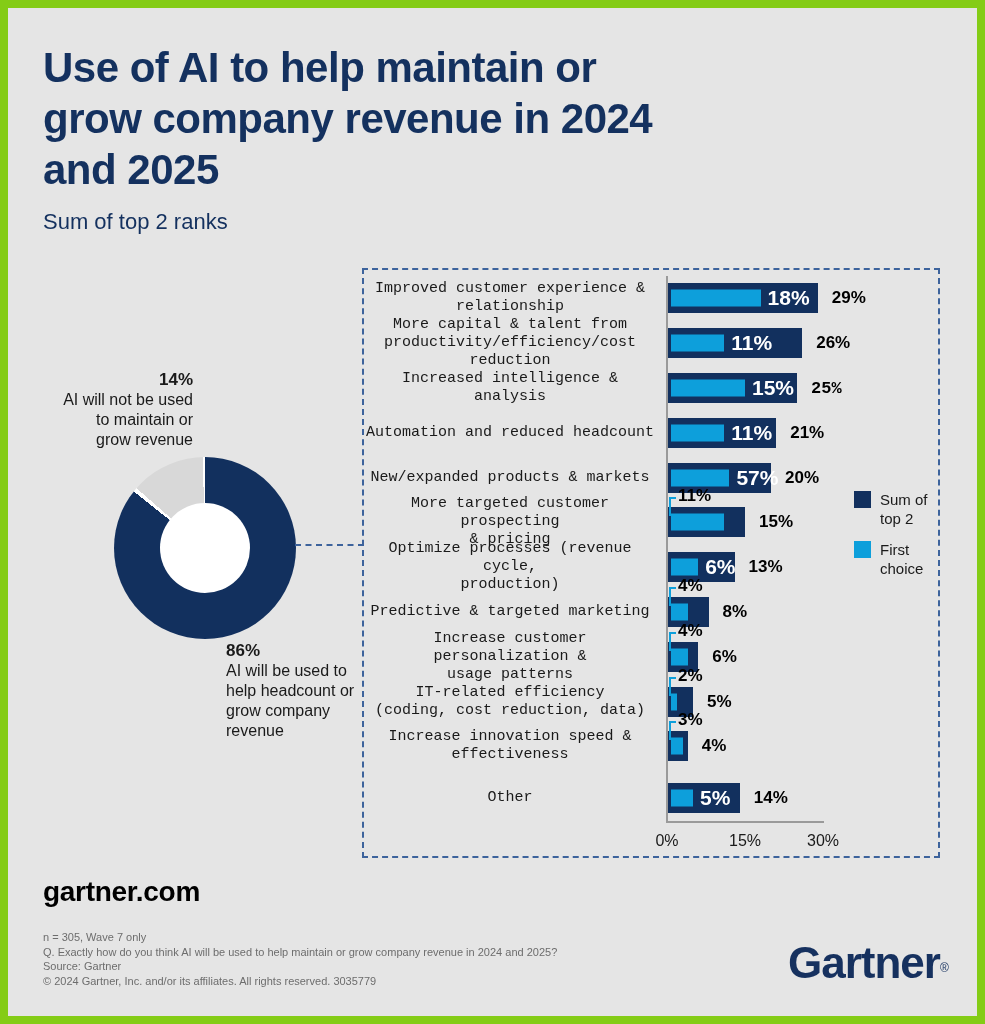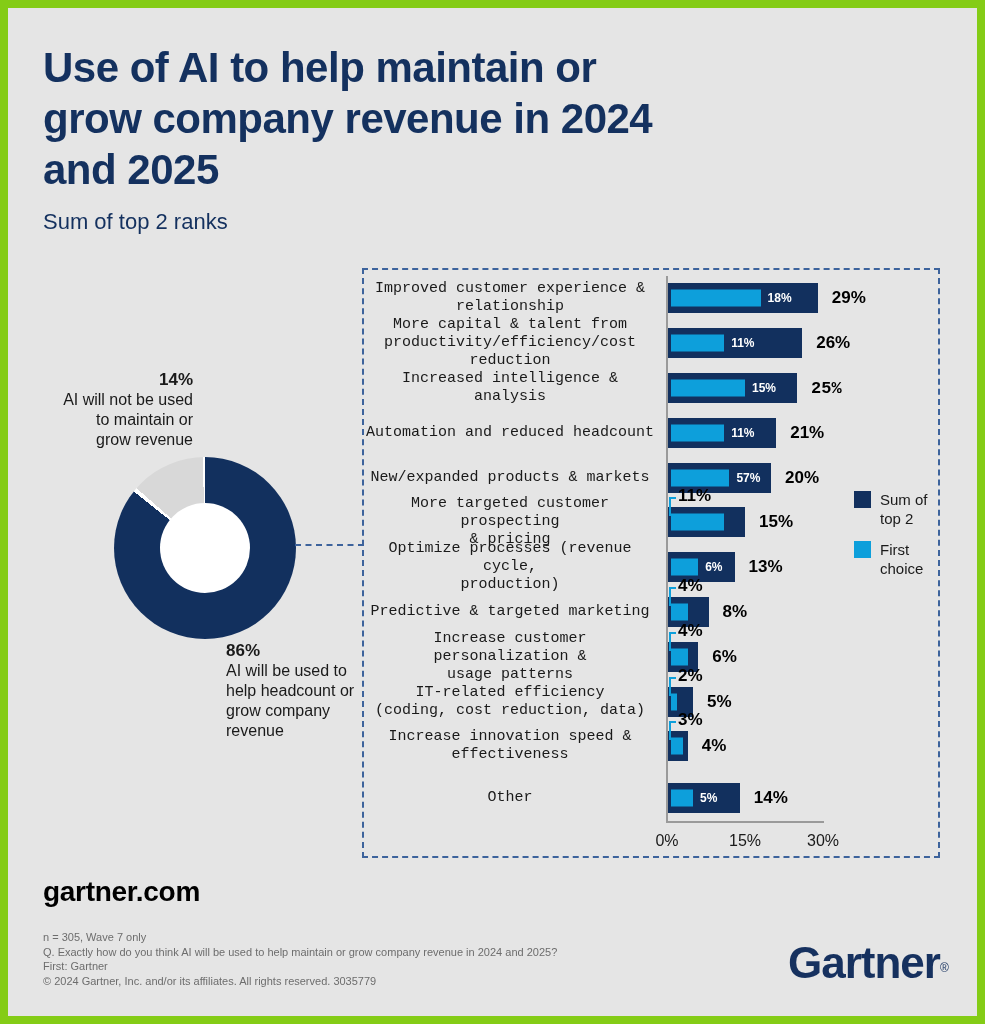--- a/index.html
+++ b/index.html
@@ -59,21 +59,21 @@
   .navy-bar{
     position:absolute;left:303px;top:50%;transform:translateY(-50%);
     height:30px;
   }
   .blue-bar{
     position:absolute;left:4px;top:50%;transform:translateY(-50%);
     height:17px;
   }
   .inner-val{
     position:absolute;top:50%;transform:translateY(-50%);
-    color:#ffffff;font-weight:700;font-size:12px;white-space:nowrap;
+    color:#ffffff;font-weight:700;font-size:21px;white-space:nowrap;
   }
   .outer-val{
     position:absolute;top:50%;transform:translateY(-50%);
     color:#000000;font-weight:700;font-size:17px;white-space:nowrap;
   }
   .above-val{
     position:absolute;left:314px;bottom:calc(50% + 16px);
     color:#000000;font-weight:700;font-size:17px;white-space:nowrap;
   }
   .elbow{
@@ -295,18 +295,18 @@
           <div>choice</div>
         </span>
       </div>
     </div>
   </div>
 
   <div class="site">gartner.com</div>
   <div class="notes">
     <div>n = 305, Wave 7 only</div>
     <div>Q. Exactly how do you think AI will be used to help maintain or grow company revenue in 2024 and 2025?</div>
-    <div>First: Gartner</div>
+    <div>Source: Gartner</div>
     <div>© 2024 Gartner, Inc. and/or its affiliates. All rights reserved. 3035779</div>
   </div>
   <div class="logo"><span>Gartner</span><sup>®</sup></div>
 
 </div>
 
 </body></html>

